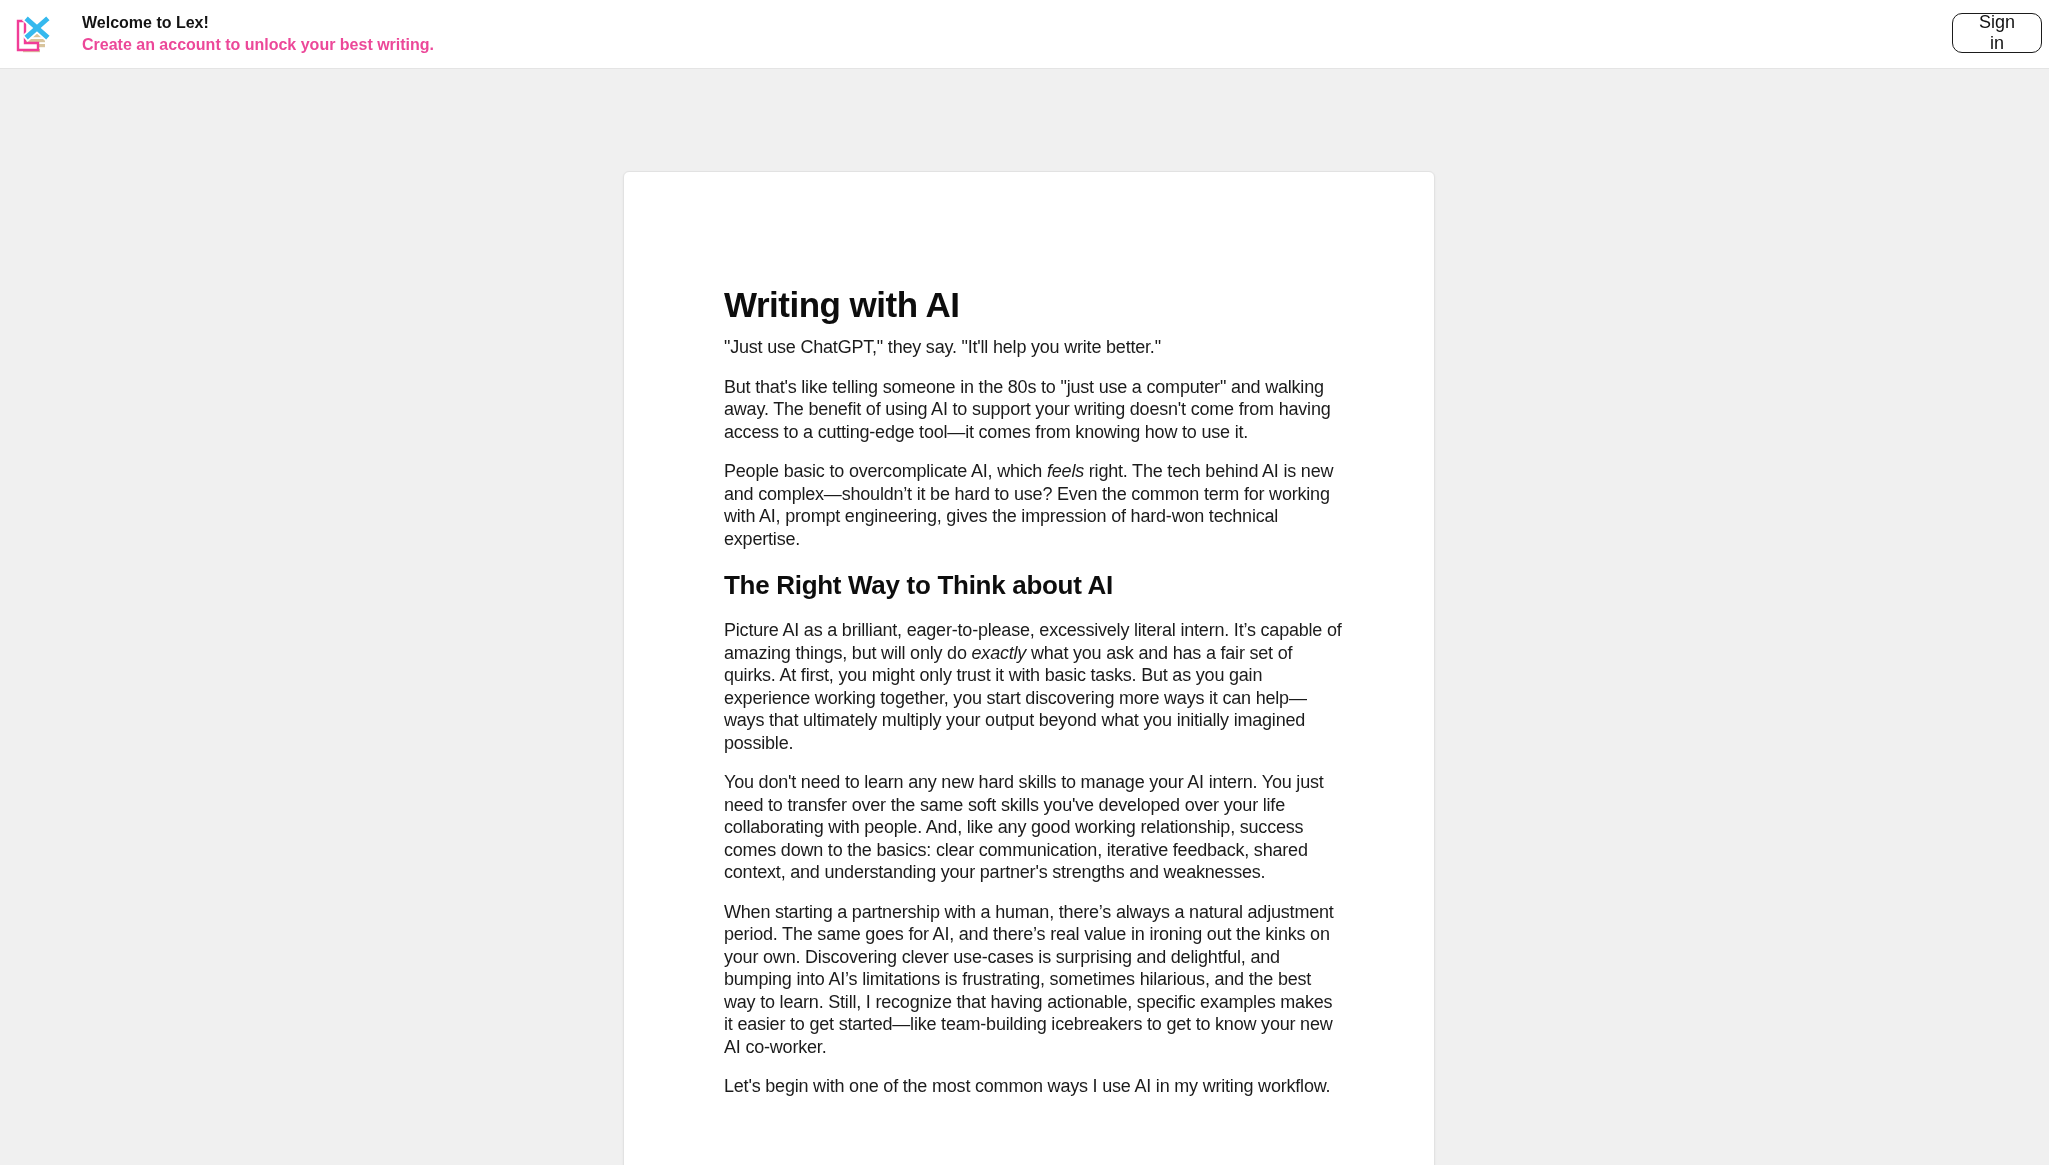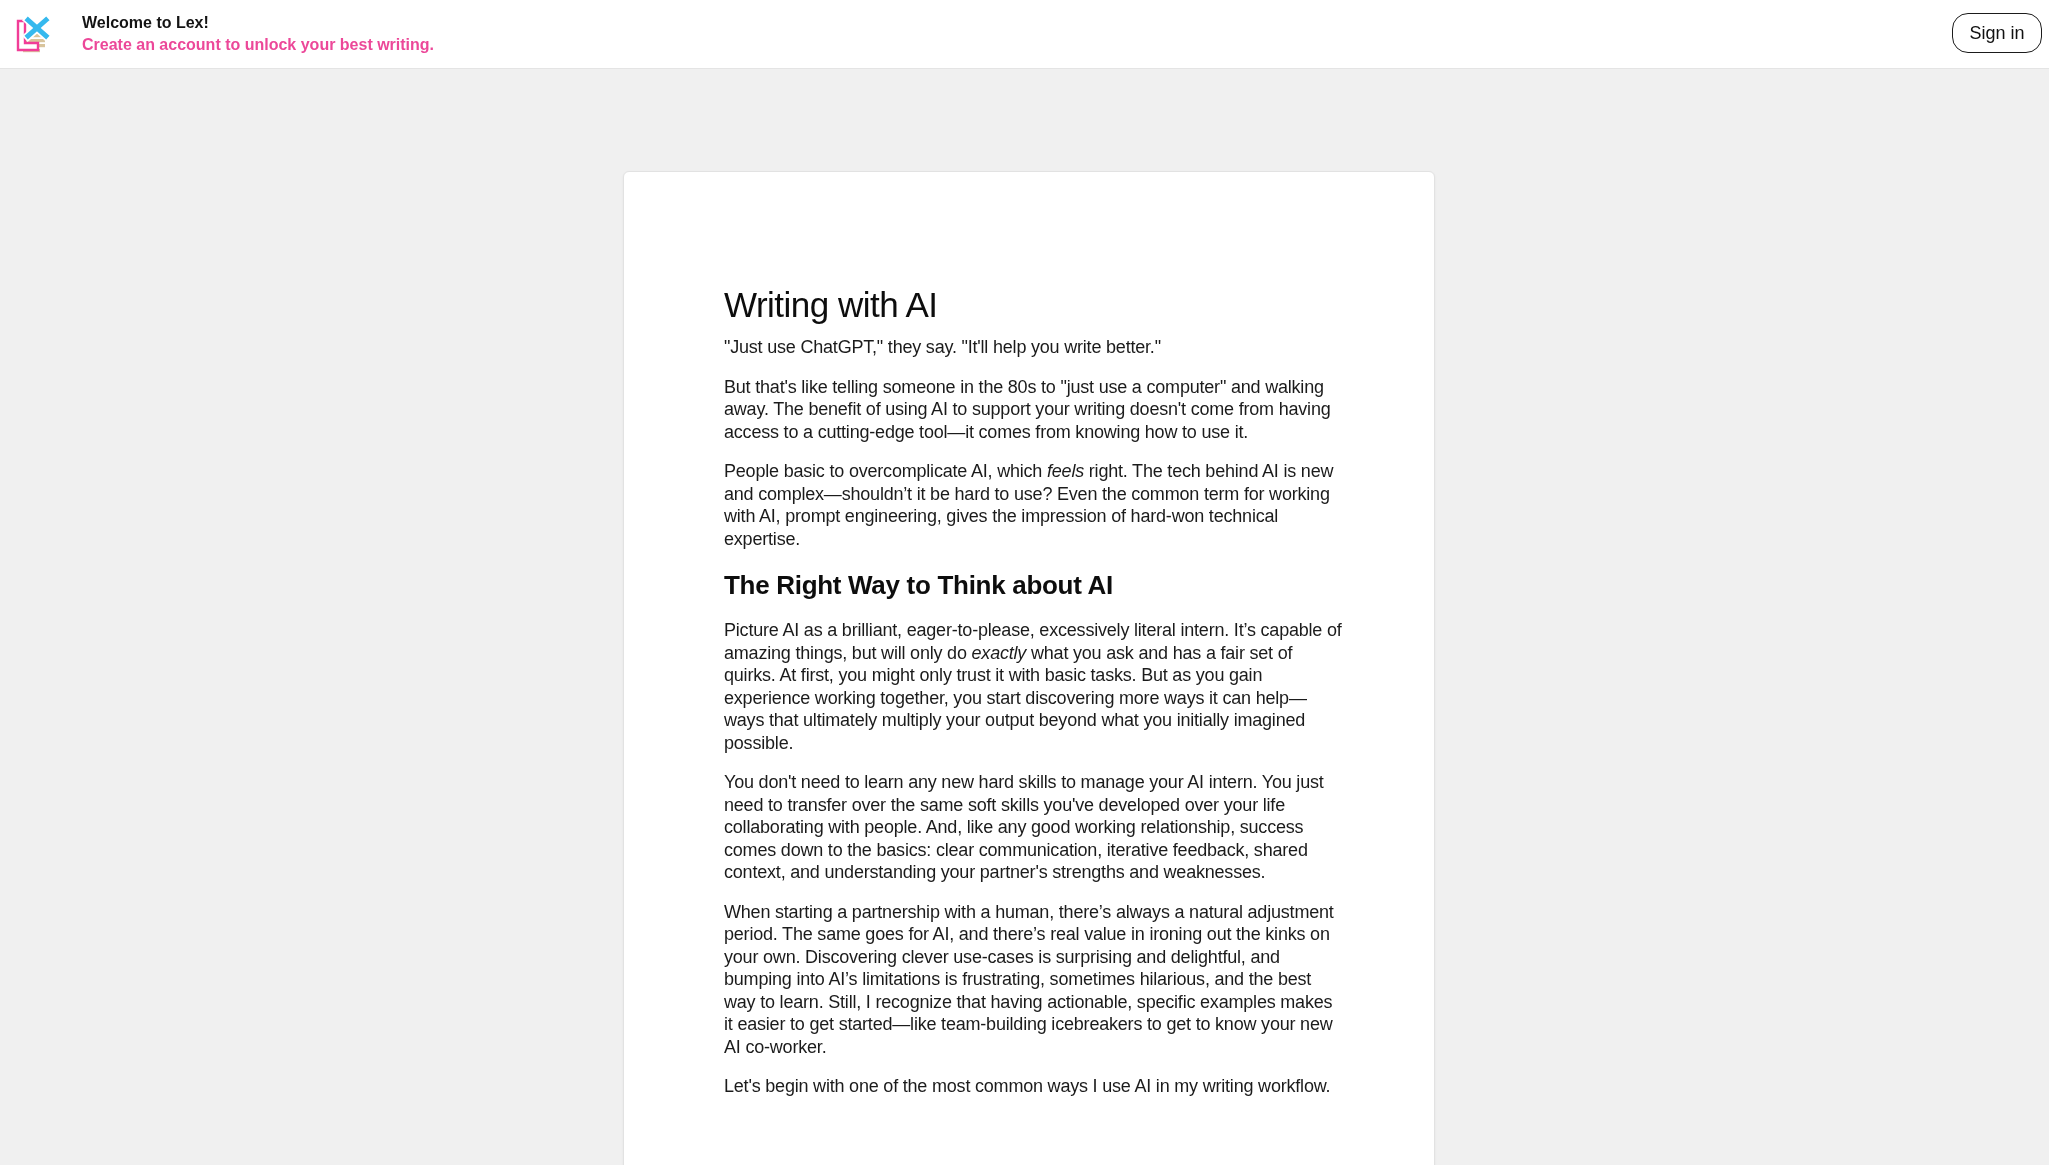--- a/index.html
+++ b/index.html
@@ -33,45 +33,45 @@
   }
   .welcome-subtitle {
     font-size: 16px; font-weight: 700; color: #ec4899;
     line-height: 20px; margin-top: 3px;
   }
   .signin-btn {
     position: absolute; right: 7px; top: 13px;
     width: 90px; height: 40px;
     background: #ffffff;
     border: 1.5px solid #1b1b1b;
-    border-radius: 16px;
+    border-radius: 10px;
     font-family: "Liberation Sans", sans-serif;
     font-size: 18px; color: #111111;
     display: flex; align-items: center; justify-content: center;
     cursor: pointer;
-    padding: 9px;
+    padding: 18px;
   }
 
   
   .doc-card {
     position: absolute; left: 623px; top: 171px;
     width: 812px; height: 1260px;
     background: #ffffff;
     border: 1px solid #e2e2e2;
     border-radius: 6px;
     box-shadow: 0 1px 3px rgba(0,0,0,0.05);
   }
   .article-body {
     position: absolute; left: 100px; top: 112px;
     width: 618px;
     color: #1b1b1b;
   }
   .article-body h1 {
     margin: 0;
-    font-size: 35px; line-height: 42px; font-weight: 400;
+    font-size: 35px; line-height: 42px; font-weight: 700;
     letter-spacing: -0.5px; color: #0d0d0d;
   }
   .article-body h2 {
     margin: 19px 0 0;
     font-size: 26px; line-height: 33px; font-weight: 700;
     letter-spacing: -0.3px; color: #0d0d0d;
   }
   .article-body p {
     margin: 17px 0 0;
     font-size: 18px; line-height: 22.5px;

